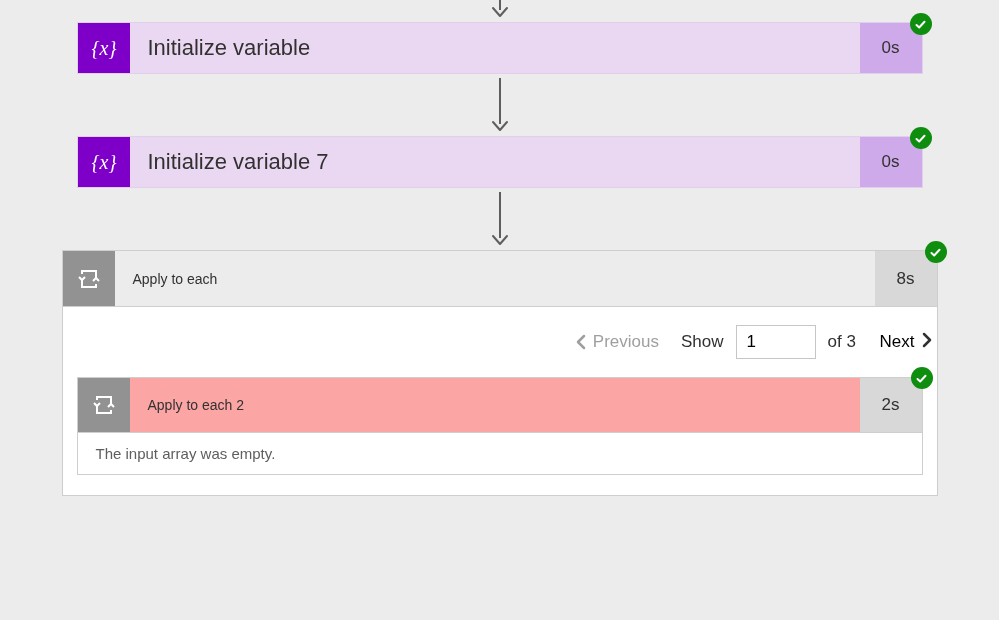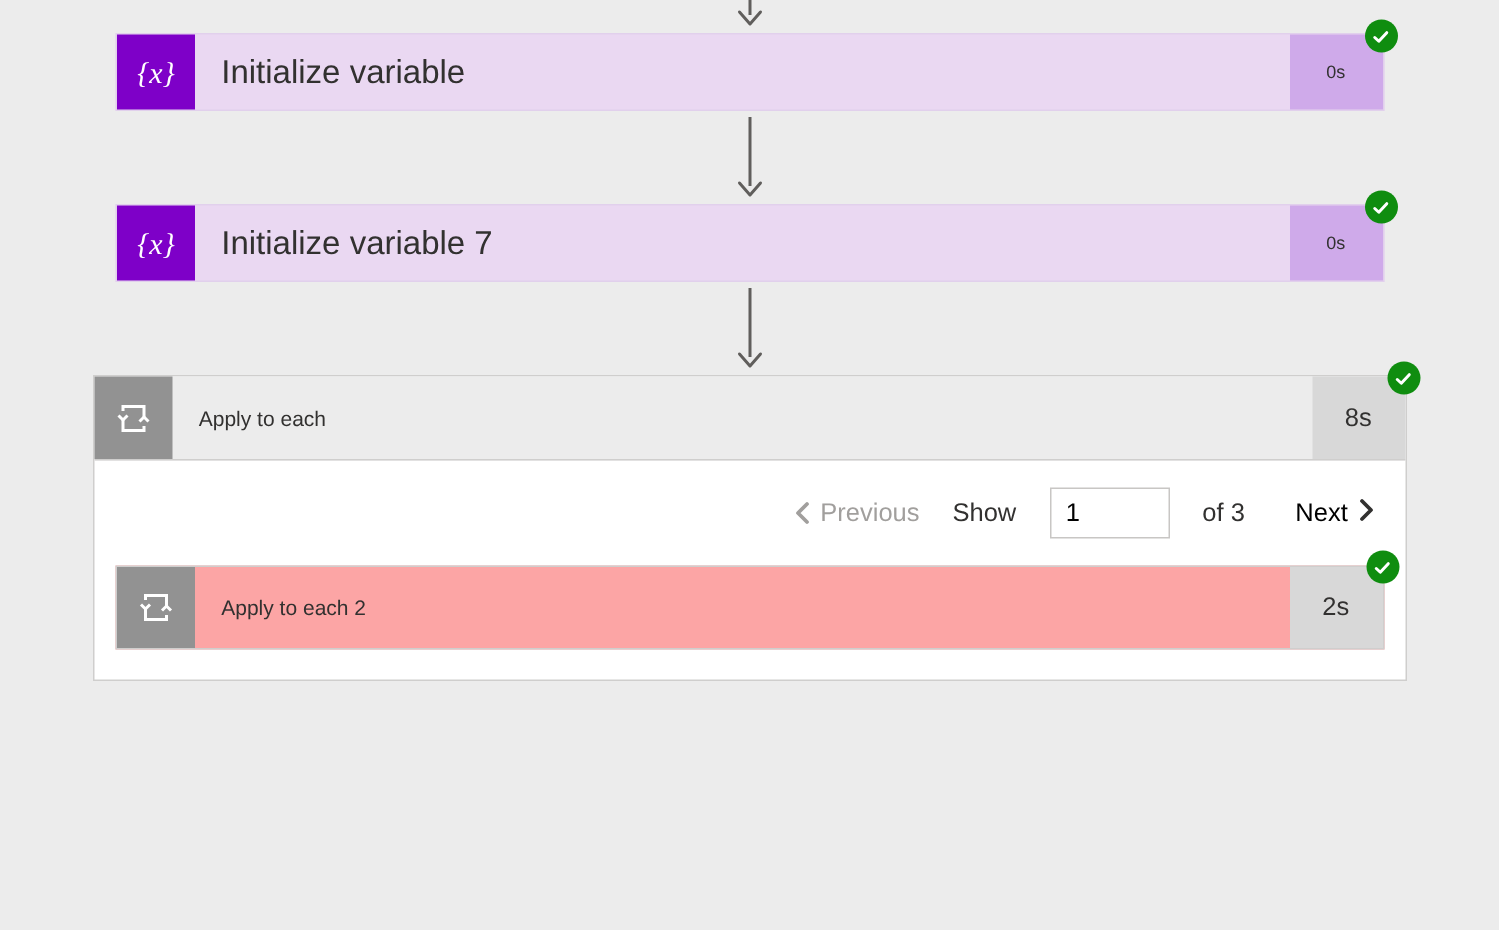--- a/index.html
+++ b/index.html
@@ -59,21 +59,21 @@
     align-items: center;
     padding-left: 18px;
     font-size: 22px;
     color: #323130;
   }
   .card-duration {
     width: 62px;
     display: flex;
     align-items: center;
     justify-content: center;
-    font-size: 12px;
+    font-size: 17px;
     color: #323130;
   }
   .var-duration { background: #cfaaea; }
   .badge {
     position: absolute;
     top: -10px;
     right: -10px;
     width: 22px;
     height: 22px;
     background: #0f8d0f;
@@ -120,38 +120,38 @@
     display: flex;
     align-items: center;
     justify-content: center;
     font-size: 17px;
   }
 
   .pager {
     display: flex;
     align-items: center;
     justify-content: flex-end;
-    padding: 18px 20px 18px 0;
-    gap: 22px;
+    padding: 18px 4px 18px 0;
+    gap: 12px;
     font-size: 17px;
   }
   .pager .prev {
     color: #a19f9d;
     display: flex;
     align-items: center;
     gap: 6px;
   }
   .pager .next {
     color: #000000;
     display: flex;
     align-items: flex-start;
     gap: 6px;
     cursor: pointer;
   }
-  .pager .show-label { margin-left: 0; text-align: center; }
+  .pager .show-label { margin-left: 10px; text-align: center; }
   .pager input {
     width: 80px;
     height: 34px;
     border: 1px solid #c8c6c4;
     padding: 4px 10px;
     font-size: 17px;
     font-family: inherit;
   }
   .pager .of-label { min-width: 40px; }
 
@@ -279,17 +279,18 @@
           </svg>
         </div>
         <div class="loop-title">Apply to each 2</div>
         <div class="loop-duration">2s</div>
       </div>
       <div class="badge" style="top:-10px;right:-10px;">
         <svg width="13" height="13" viewBox="0 0 13 13">
             <path d="M2.5 7 L5.2 9.5 L10.5 3.8" fill="none" stroke="#fff" stroke-width="2" stroke-linecap="round" stroke-linejoin="round"></path>
           </svg>
       </div>
+      <div class="input-empty">The input array was empty.</div>
     </div>
 
   </div>
 
 </div>
 
 </body></html>

